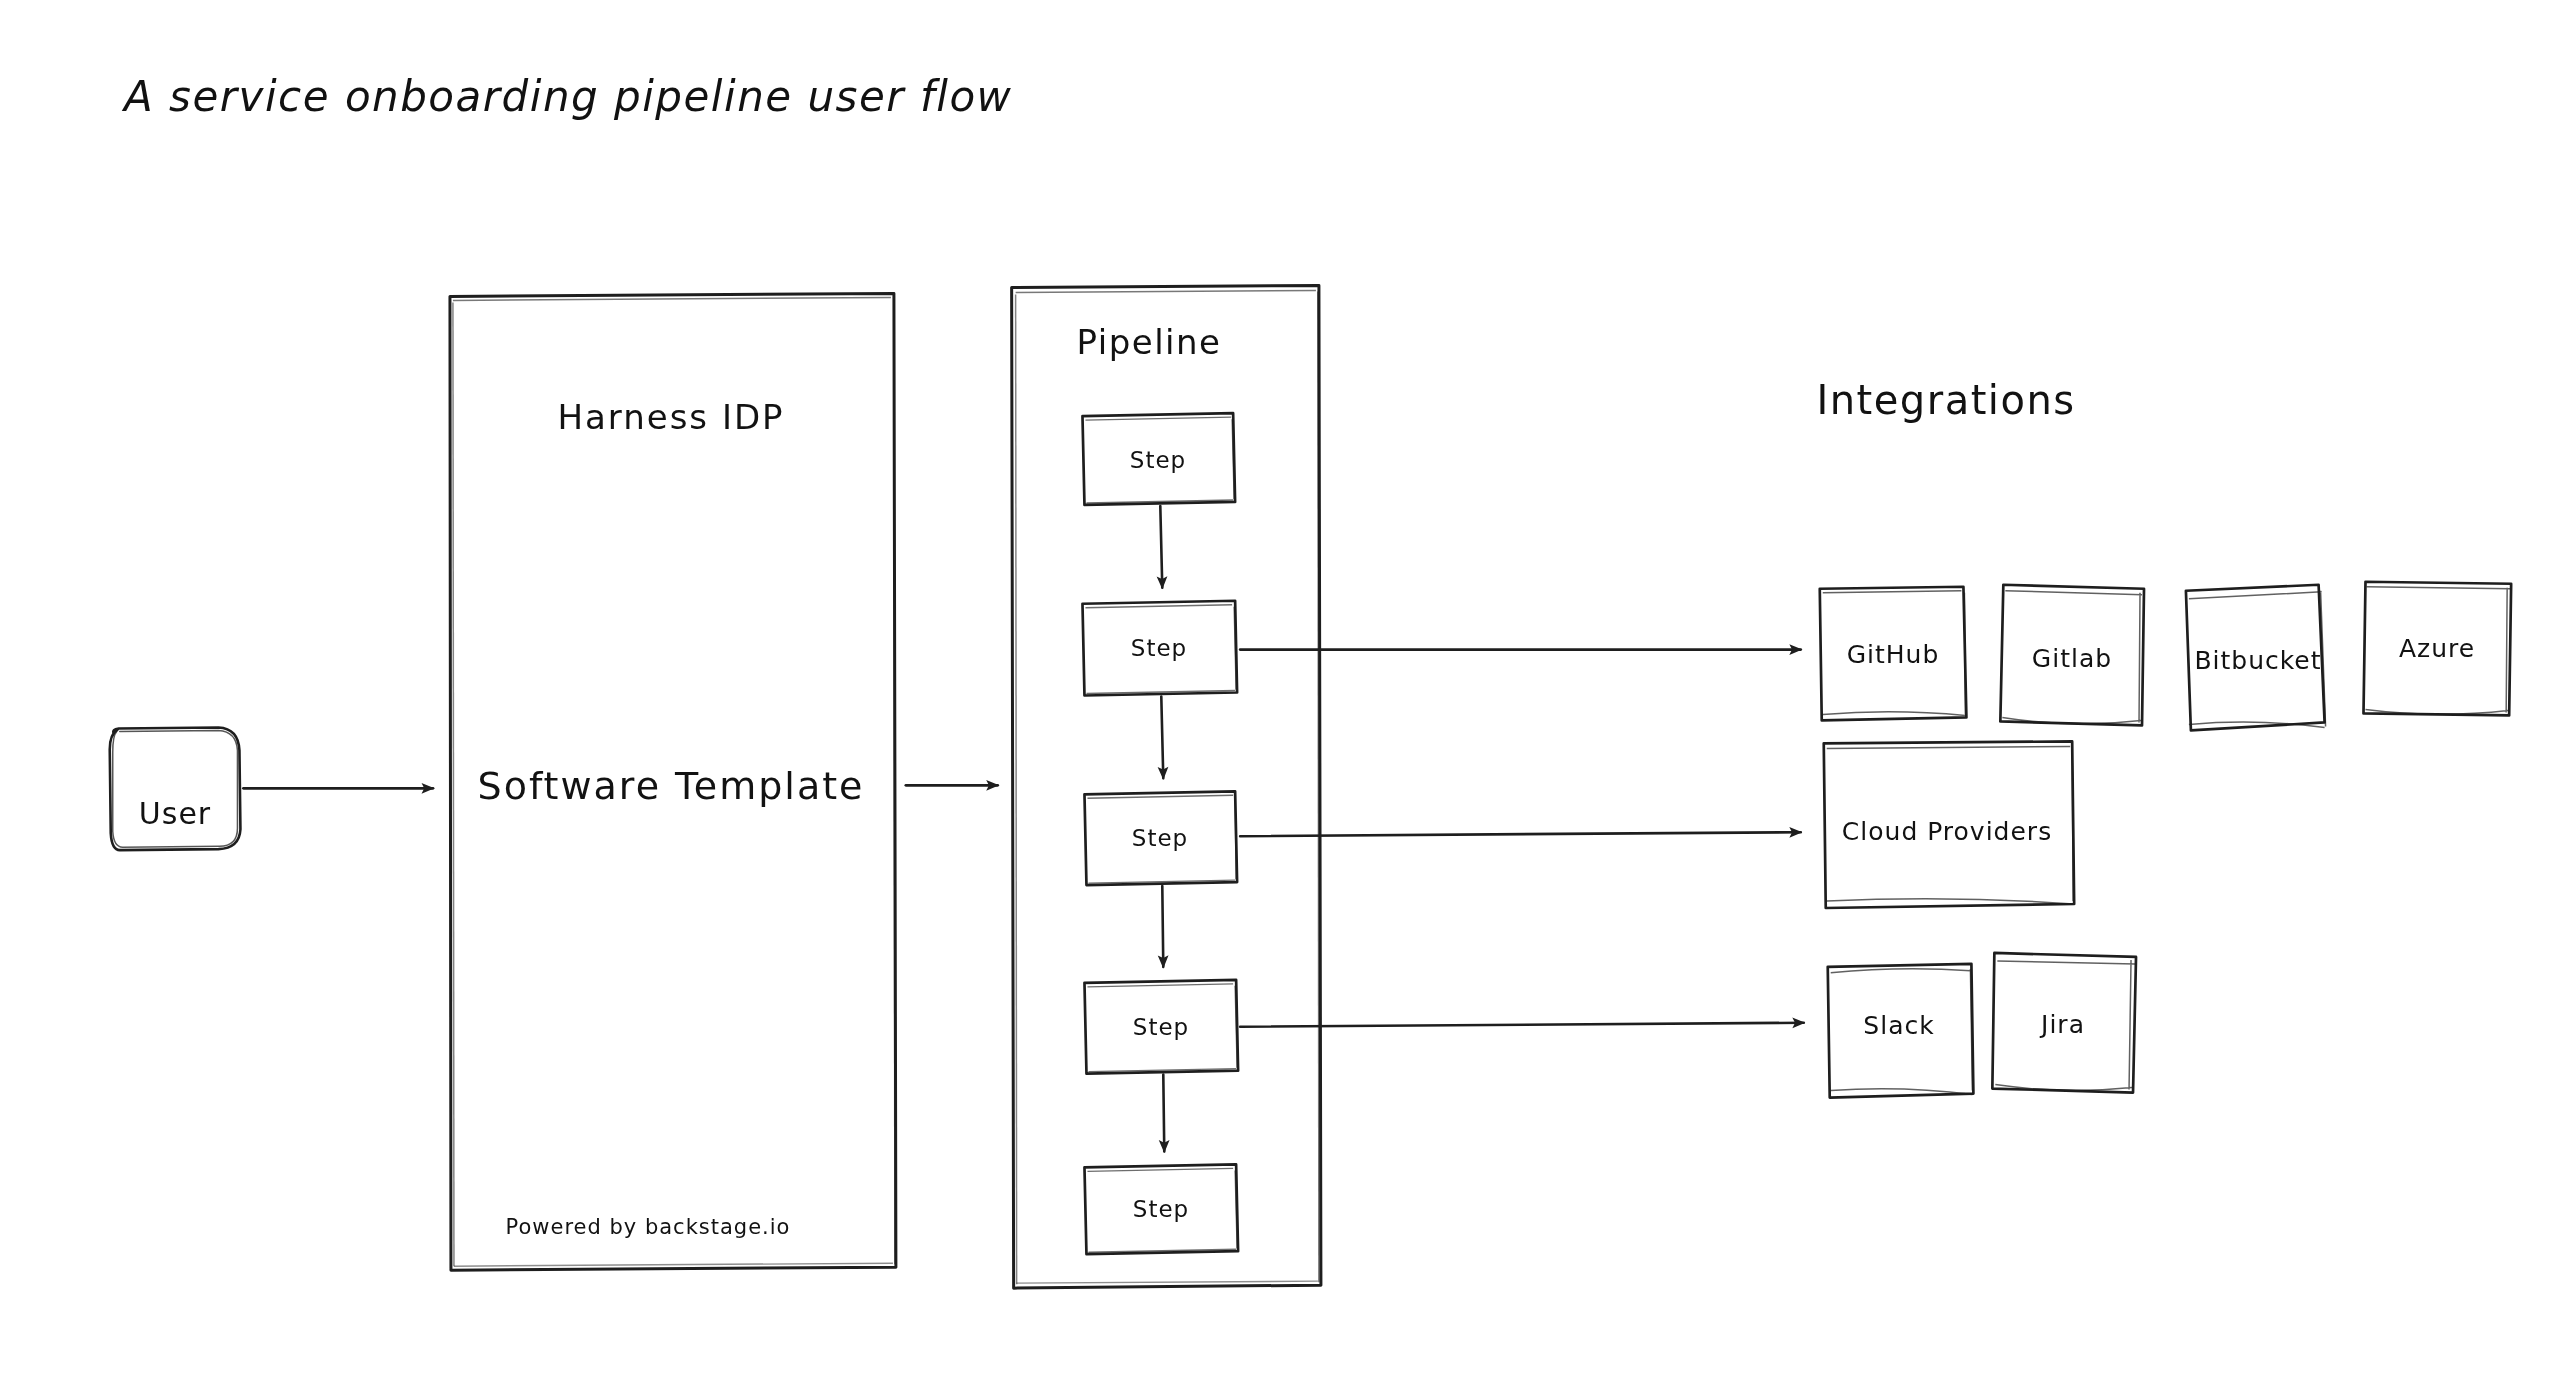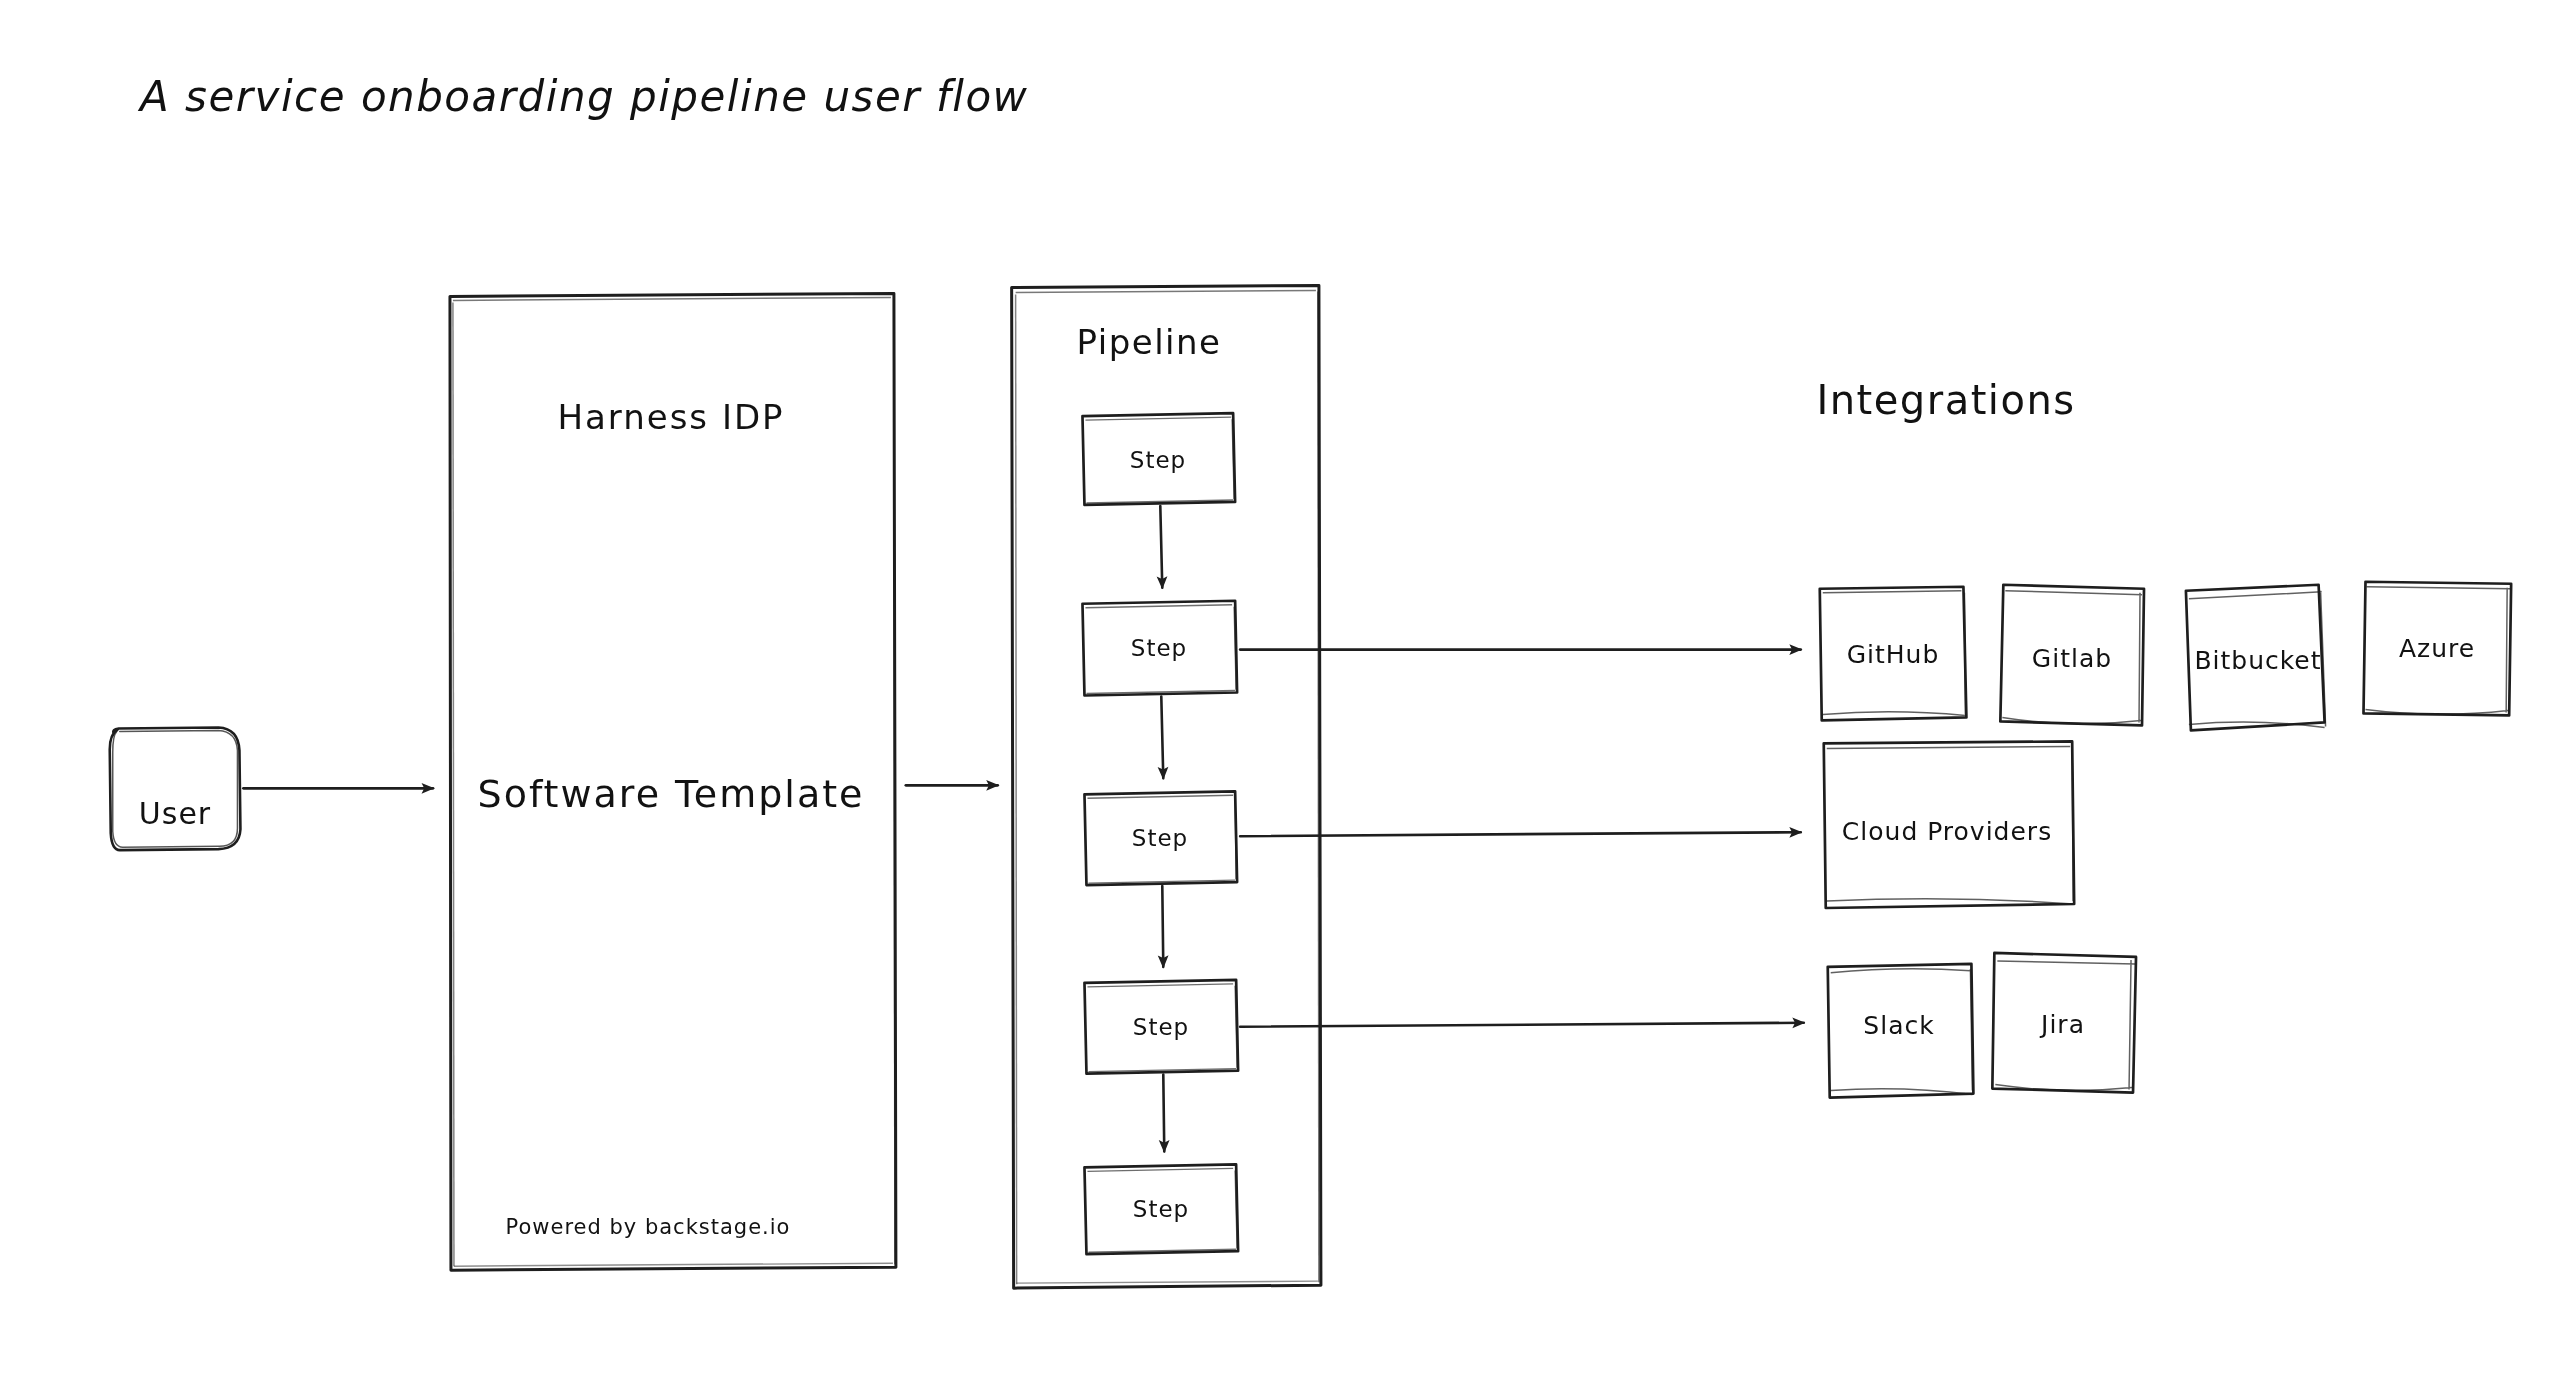--- a/index.html
+++ b/index.html
@@ -21,21 +21,20 @@
     letter-spacing:0.5px;
   }
   .title{
     position:absolute;
     left:124px; top:72px;
     transform:none;
     font-size:42px;
     font-style:italic;
     letter-spacing:1.5px;
     color:#111111;
-    margin-left:16px;
   }
   .t-harness{font-size:34px;letter-spacing:2px;margin-top:36px;}
   .t-softtmpl{font-size:38px;letter-spacing:2px;}
   .t-powered{font-size:21px;letter-spacing:1px;}
   .t-pipeline{font-size:34px;letter-spacing:1.5px;}
   .t-step{font-size:23px;letter-spacing:1px;}
   .t-integrations{font-size:40px;letter-spacing:1.5px;}
   .t-box{font-size:25px;letter-spacing:1px;}
   .t-user{font-size:30px;letter-spacing:1px;}
 </style>
@@ -150,21 +149,21 @@
       <path d="M2002,963 L2140,966 M2136,962 L2134,1092 M2000,1087 Q2069,1097 2137,1090" fill="none" stroke="#1e1e1e" stroke-width="1.5" opacity="0.7"></path>
     </g>
   </svg>
 
   <div class="title">A service onboarding pipeline user flow</div>
 
   <div class="lbl t-user" style="left:175px;top:789px;margin-top:24px;">User</div>
 
   <div class="lbl t-harness" style="left:671px;top:381px;">Harness IDP</div>
 
-  <div class="lbl t-softtmpl" style="left:671px;top:786px;margin-top:8px;">Software Template</div>
+  <div class="lbl t-softtmpl" style="left:671px;top:786px;">Software Template</div>
 
   <div class="lbl t-powered" style="left:648px;top:1227px;">Powered by backstage.io</div>
 
   <div class="lbl t-pipeline" style="left:1149px;top:342px;">Pipeline</div>
 
   <div class="lbl t-step" style="left:1158px;top:460px;">Step</div>
   <div class="lbl t-step" style="left:1159px;top:648px;">Step</div>
   <div class="lbl t-step" style="left:1160px;top:838px;">Step</div>
   <div class="lbl t-step" style="left:1161px;top:1027px;">Step</div>
   <div class="lbl t-step" style="left:1161px;top:1209px;">Step</div>

